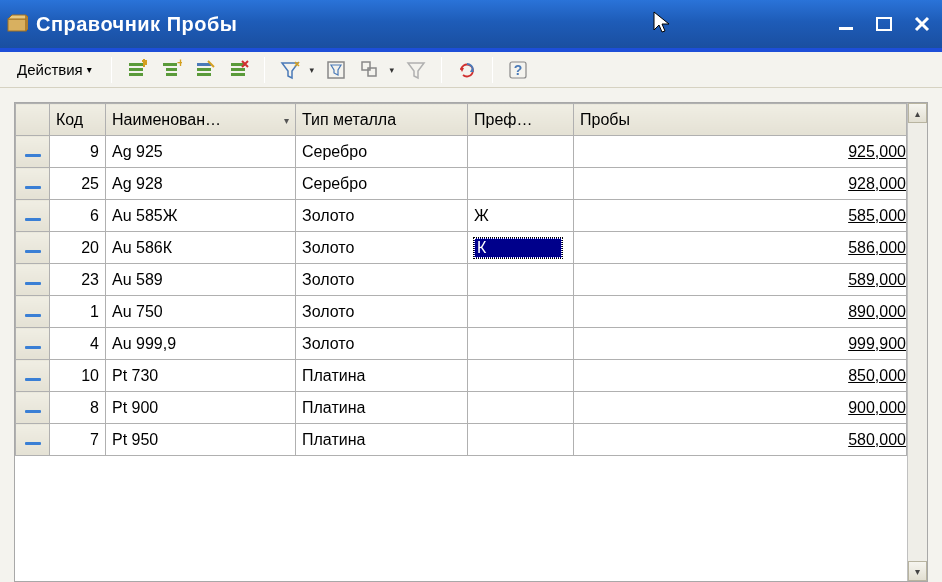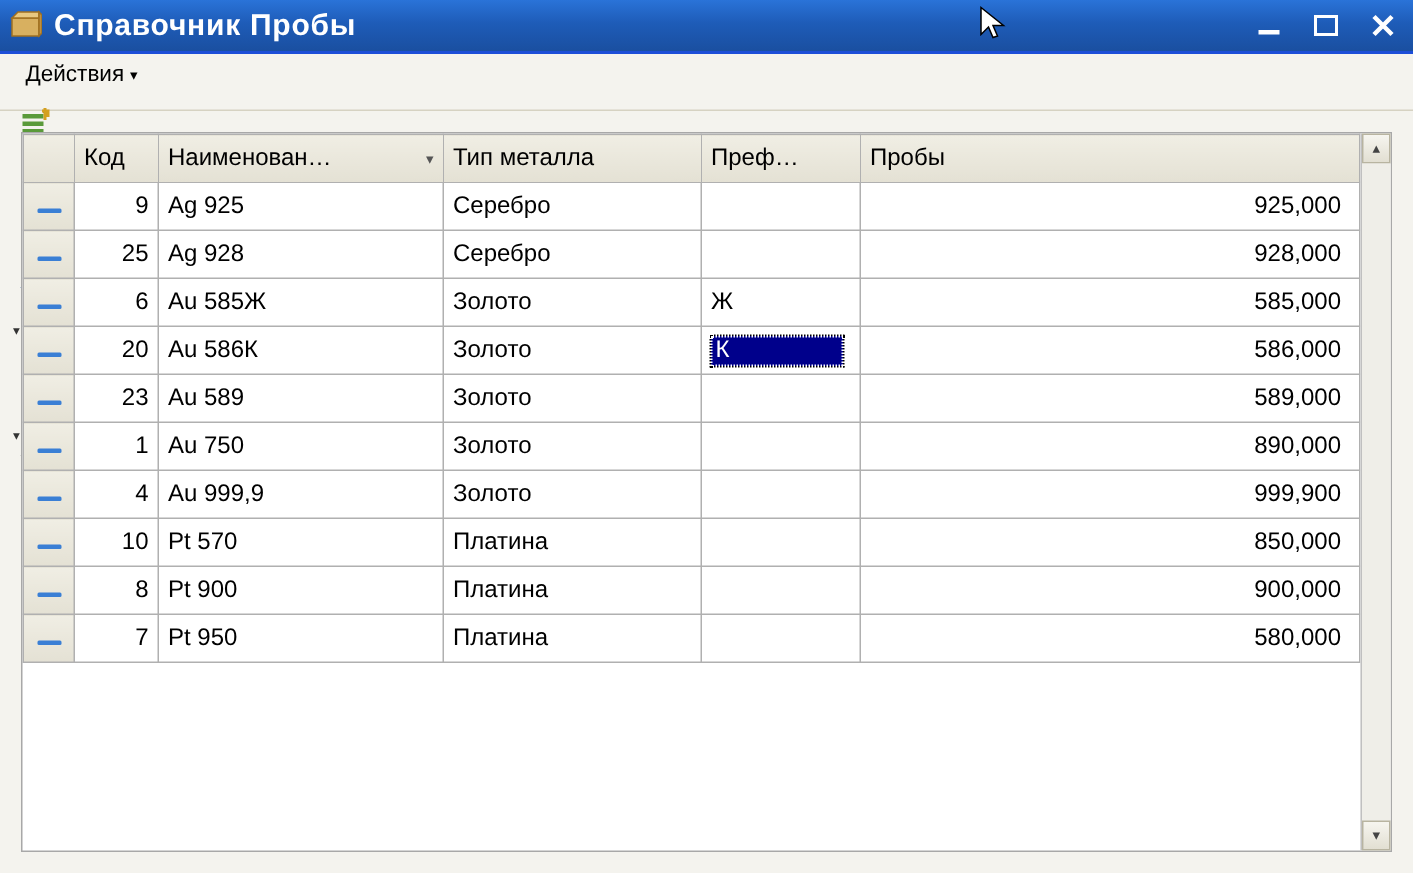--- a/index.html
+++ b/index.html
@@ -6,21 +6,21 @@
   body {
     margin: 0; padding: 0;
     font-family: Tahoma, Arial, sans-serif;
     font-size: 13px;
     background: #fff;
     width: 942px; height: 582px;
     overflow: hidden;
   }
   
   .titlebar {
-    height: 34px;
+    height: 48px;
     background: linear-gradient(to bottom, #2a73d8 0%, #1e5cb8 45%, #1a4fa0 100%);
     display: flex; align-items: center;
     color: #fff;
     padding: 0 6px;
   }
   .titlebar .app-icon {
     width: 22px; height: 22px;
     margin-right: 8px;
     display: inline-flex; align-items: center; justify-content: center;
   }
@@ -41,26 +41,25 @@
     display: inline-flex; align-items: center; justify-content: center;
     font-size: 18px; font-weight: bold;
     color: #fff;
     cursor: default;
   }
   .titlebar .win-btn svg { display:block; }
   
   .toolbar {
     height: 40px;
     background: #f4f3ee;
-    border-top: 2px solid #1d4ed8;
+    border-top: 4px solid #1d4ed8;
     border-bottom: 1px solid #d6d2c2;
-    display: flex; 
+    display: flex; align-items: center;
     padding: 0 8px;
     gap: 4px;
-    flex-direction: column;
   }
   .toolbar .tb-text-btn {
     padding: 4px 8px;
     border: 1px solid transparent;
     font-size: 15px;
     display: inline-flex; align-items: center; gap: 4px;
     cursor: default;
   }
   .toolbar .sep {
     width: 1px; height: 26px;
@@ -130,21 +129,21 @@
   td.marker {
     background: linear-gradient(to bottom,#f0eee4,#e4e1d4);
     text-align: center;
     padding:0;
   }
   td.marker .rowmark {
     width:16px; height:3px; background:#3a7fd5; border-radius:1px;
     display:inline-block;
   }
   td.code { text-align: right; }
-  td.proba { text-align: right; padding-right:12px; }
+  td.proba { text-align: right; padding-right:0;text-decoration:underline; }
   td.prefix { text-align:left; }
   td.prefix .sel {
     display:inline-block;
     background:#00008b;
     color:#fff;
     border:1px dotted #fff;
     outline:1px dotted #000;
     padding:0 2px;
     min-width: 88px;
   }
@@ -364,21 +363,21 @@
               <td class="marker"><span class="rowmark"></span></td>
               <td class="code">4</td>
               <td>Au 999,9</td>
               <td>Золото</td>
               <td class="prefix"></td>
               <td class="proba">999,900</td>
             </tr>
             <tr>
               <td class="marker"><span class="rowmark"></span></td>
               <td class="code">10</td>
-              <td>Pt 570</td>
+              <td>Pt 730</td>
               <td>Платина</td>
               <td class="prefix"></td>
               <td class="proba">850,000</td>
             </tr>
             <tr>
               <td class="marker"><span class="rowmark"></span></td>
               <td class="code">8</td>
               <td>Pt 900</td>
               <td>Платина</td>
               <td class="prefix"></td>

